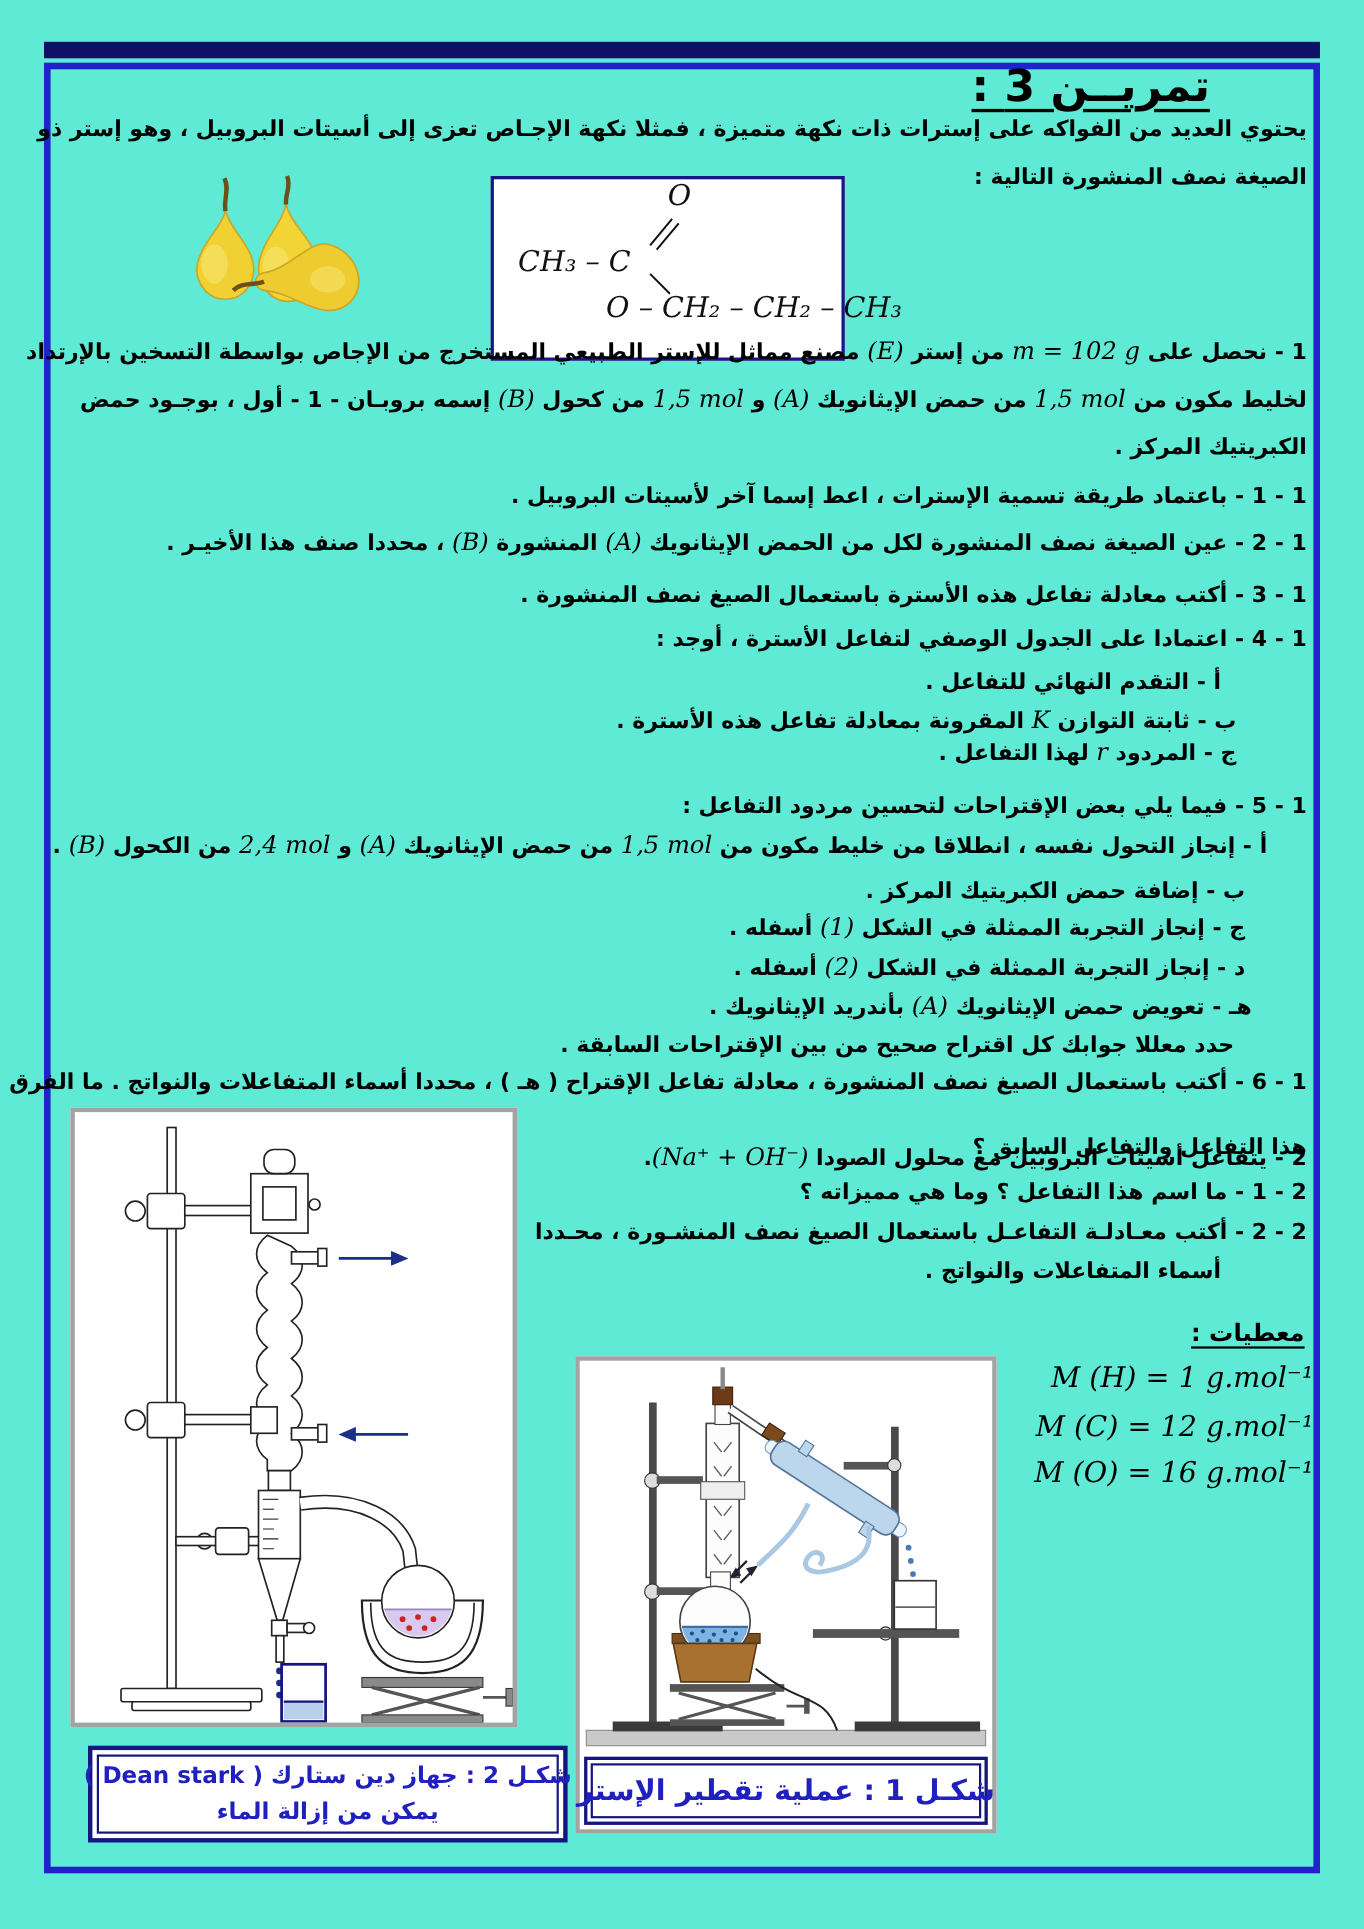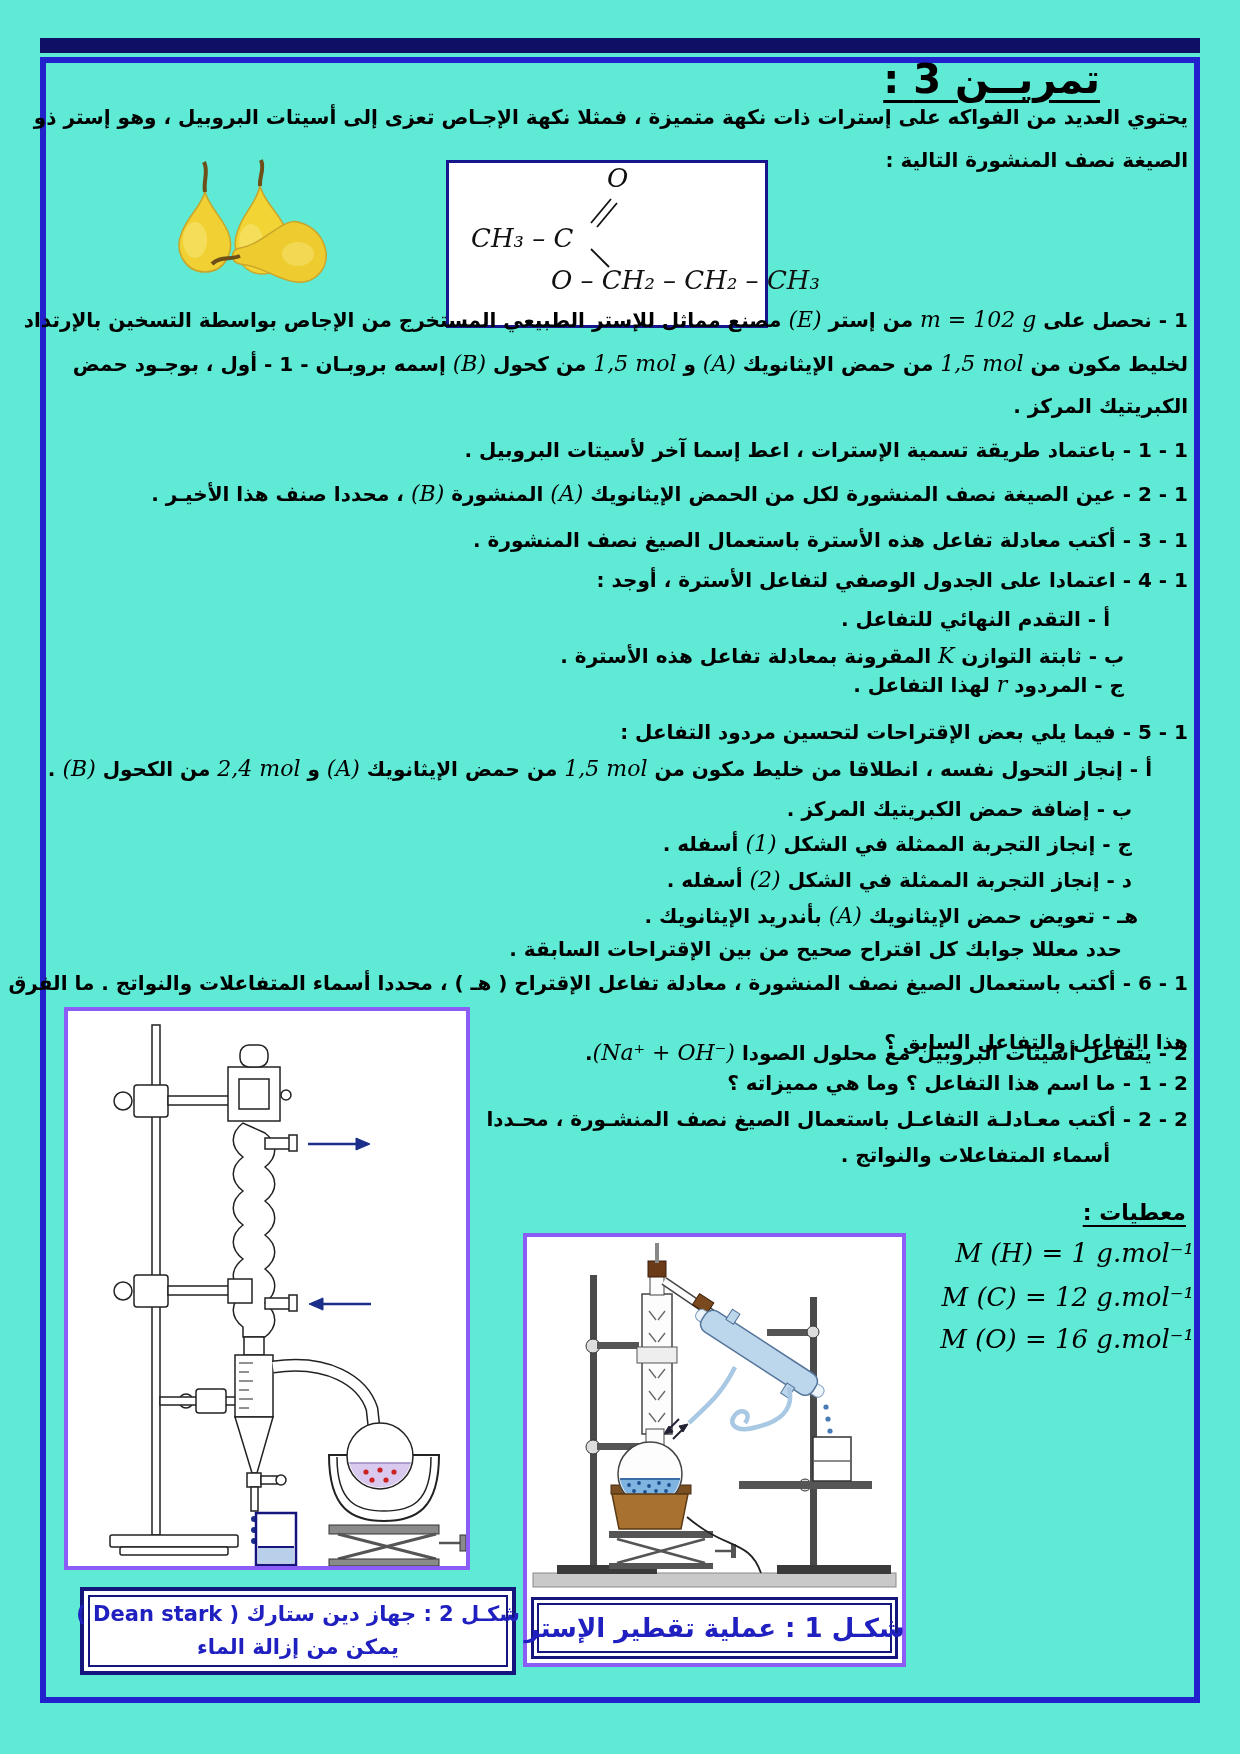--- a/index.html
+++ b/index.html
@@ -19,21 +19,21 @@
          font-family:"DejaVu Serif",serif;font-style:italic;font-size:26px;white-space:nowrap;}
   .givens-head{position:absolute;right:54px;top:1200px;direction:rtl;font-size:22px;font-weight:bold;
          text-decoration:underline;text-underline-offset:5px;white-space:nowrap;}
   .formula-box{position:absolute;left:446px;top:160px;width:322px;height:168px;box-sizing:border-box;
          border:3px solid #16168c;background:#fff;}
   .formula-box span{position:absolute;font-family:"DejaVu Serif",serif;font-style:italic;
          font-size:26px;color:#111;white-space:nowrap;direction:ltr;}
   .f-ch3c{left:22px;top:60px;}
   .f-o{left:158px;top:0px;}
   .f-chain{left:102px;top:102px;}
-  .figbox{position:absolute;box-sizing:border-box;border:4px solid #8b5cf6;background:#fff;}
+  .figbox{position:absolute;box-sizing:border-box;border:4px solid #a3a3a3;background:#fff;}
   .capbox{position:absolute;box-sizing:border-box;border:2px solid #15157e;background:#fff;
           box-shadow:0 0 0 4px #fff,0 0 0 8px #15157e;
           display:flex;flex-direction:column;align-items:center;justify-content:center;}
   .capbox .cap{direction:rtl;color:var(--caption,#2020c0);font-weight:bold;text-align:center;white-space:nowrap;}
   .fig2cap{left:88px;top:1584px;width:420px;height:72px;margin-top:11px;}
   .fig2cap .cap{font-size:21px;line-height:33px;}
   .fig1cap{left:10px;right:10px;bottom:10px;height:50px;box-shadow:0 0 0 3px #fff,0 0 0 6px #15157e;}
   .fig1cap .cap{font-size:26px;}
   svg{display:block;}
 </style>

